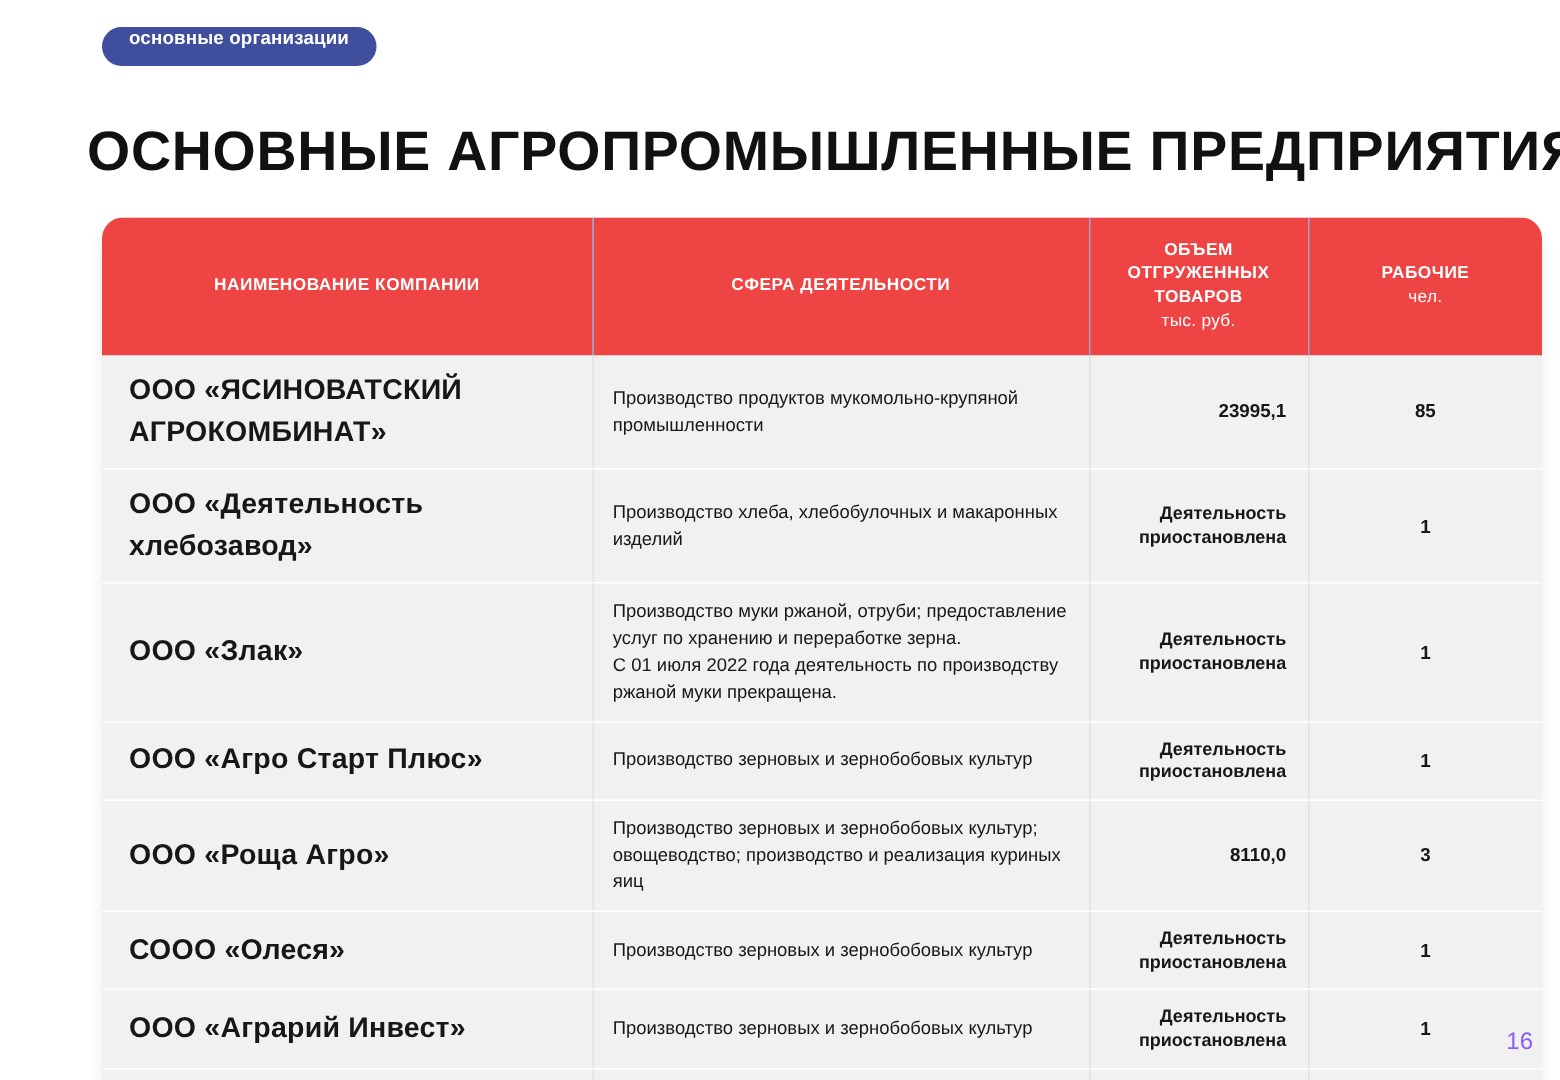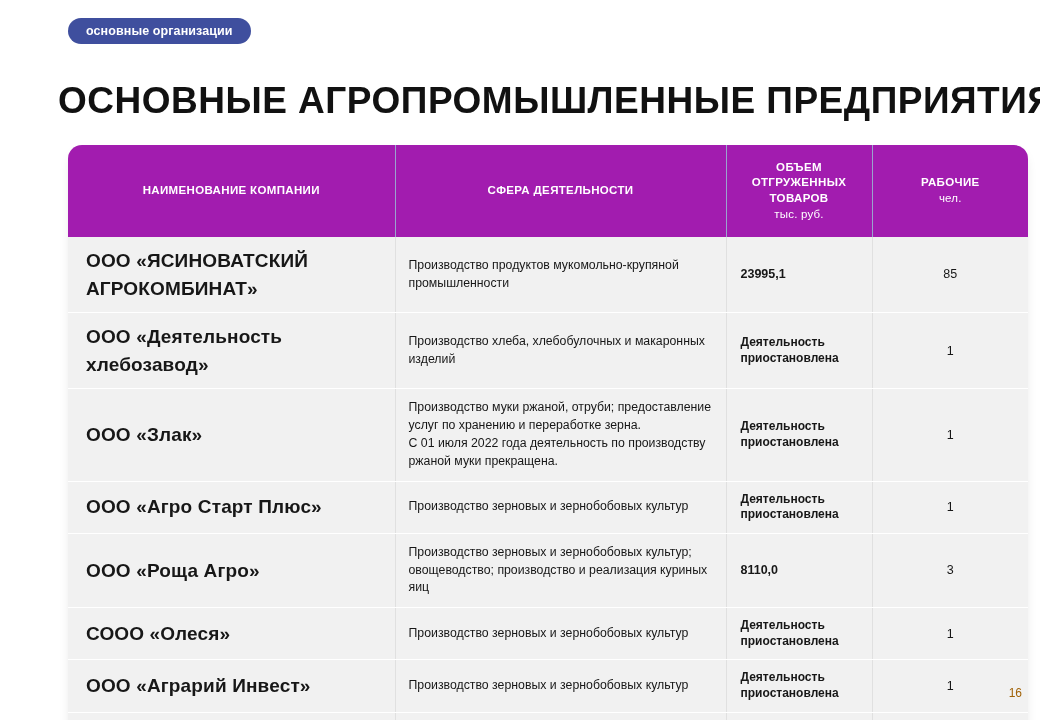--- a/index.html
+++ b/index.html
@@ -23,21 +23,21 @@
     top: 18px;
     height: 26px;
     padding: 0 18px;
     border-radius: 13px;
     background: #3f4f9e;
     color: #ffffff;
     font-size: 12.5px;
     font-weight: 700;
     letter-spacing: 0.1px;
     display: flex;
-    align-items: center;
+    align-items: flex-start;
     justify-content: center;
     white-space: nowrap;
   }
 
   
   .page-title {
     position: absolute;
     left: 58px;
     top: 55px;
     font-size: 37px;
@@ -63,21 +63,21 @@
     width: 960px;
     border-collapse: collapse;
     table-layout: fixed;
   }
   col.c-name  { width: 327px; }
   col.c-act   { width: 331px; }
   col.c-vol   { width: 146px; }
   col.c-work  { width: 156px; }
 
   thead th {
-    background: #a21caf;
+    background: #ef4444;
     color: #ffffff;
     font-size: 11.5px;
     font-weight: 700;
     letter-spacing: 0.35px;
     vertical-align: middle;
     height: 84px;
     padding: 4px 10px;
     border-right: 1px solid #9aa3cd;
     line-height: 1.35;
   }
@@ -107,29 +107,29 @@
     letter-spacing: 0.15px;
     padding-left: 18px;
   }
   td.cell-activity {
     font-weight: 400;
     font-size: 12.3px;
     padding-left: 13px;
     padding-right: 8px;
   }
   td.cell-volume {
-    text-align: left;
+    text-align: right;
     font-weight: 700;
     font-size: 12.5px;
     line-height: 1.3;
   }
   td.cell-volume.suspended { font-size: 12px; }
   td.cell-workers {
     text-align: center;
-    font-weight: 400;
+    font-weight: 700;
     font-size: 12.5px;
   }
 
   
   .footer {
     position: absolute;
     left: 0;
     bottom: 0;
     width: 1040px;
     height: 44px;
@@ -140,22 +140,22 @@
     top: 10px;
     font-size: 11px;
     letter-spacing: 0.1px;
     color: #222222;
     white-space: nowrap;
   }
   .footer-page {
     position: absolute;
     right: 18px;
     top: 10px;
-    font-size: 12px;
-    color: #a16207;
+    font-size: 16px;
+    color: #8b5cf6;
     font-weight: 400;
     margin-left: 40px;
   }
 </style>
 </head>
 <body>
 
 <div class="badge">
   <span>основные организации</span>
 </div>

